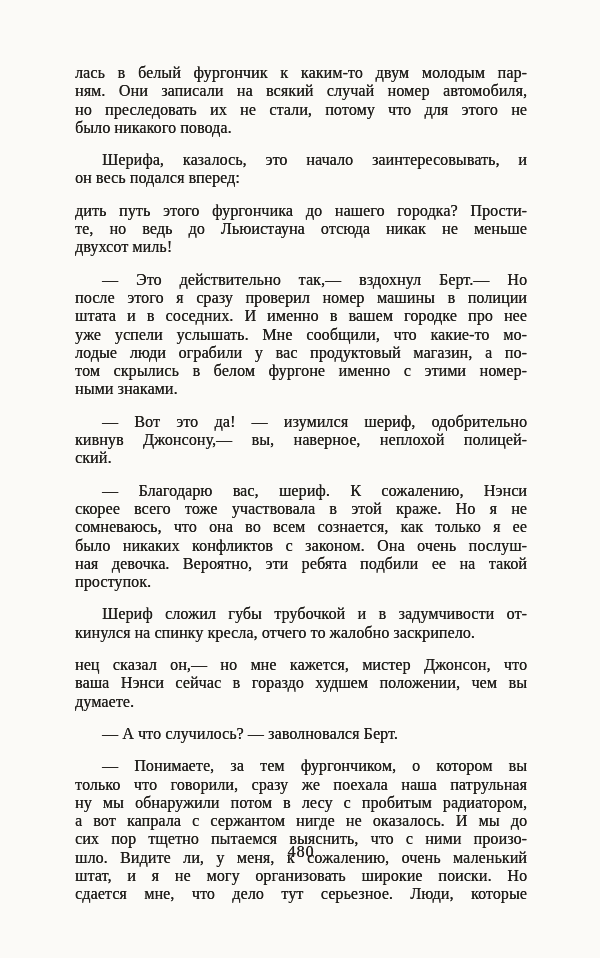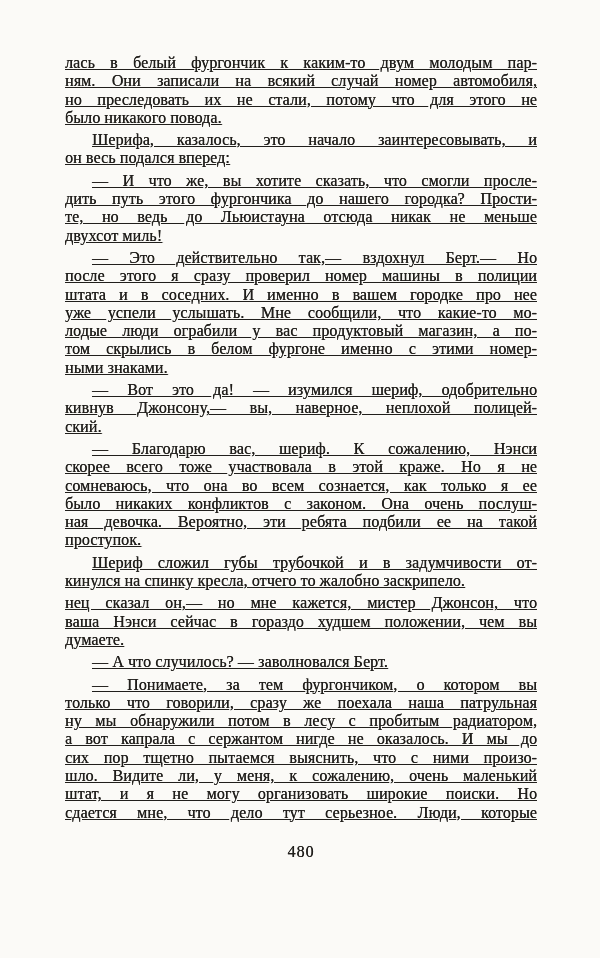--- a/index.html
+++ b/index.html
@@ -17,23 +17,22 @@
     font-family: "Liberation Serif", "DejaVu Serif", serif;
     color: var(--ink, #211f1c);
   }
   .text-block {
     position: absolute;
     left: 61px;
     top: 50px;
     width: 480px;
   }
   .paragraph {
-    margin: 4px;
+    margin: 14px;
     padding: 0;
-    text-decoration: underline;
   }
   .line {
     font-size: 16px;
     line-height: 18.3px;
     height: 18.3px;
     overflow: hidden;
     text-align: justify;
     text-align-last: justify;
     white-space: normal;
     letter-spacing: 0.1px;
@@ -66,21 +65,20 @@
         <div class="line">лась в белый фургончик к каким-то двум молодым пар-</div>
         <div class="line">ням. Они записали на всякий случай номер автомобиля,</div>
         <div class="line">но преследовать их не стали, потому что для этого не</div>
         <div class="line last">было никакого повода.</div>
       </div>
       <div class="paragraph">
         <div class="line indent">Шерифа, казалось, это начало заинтересовывать, и</div>
         <div class="line last">он весь подался вперед:</div>
       </div>
       <div class="paragraph">
-        <div class="line indent">— И что же, вы хотите сказать, что смогли просле-</div>
         <div class="line">дить путь этого фургончика до нашего городка? Прости-</div>
         <div class="line">те, но ведь до Льюистауна  отсюда никак не меньше</div>
         <div class="line last">двухсот миль!</div>
       </div>
       <div class="paragraph">
         <div class="line indent">— Это действительно  так,— вздохнул  Берт.— Но</div>
         <div class="line">после этого я сразу проверил номер машины в полиции</div>
         <div class="line">штата и в соседних. И именно в вашем городке про нее</div>
         <div class="line">уже успели услышать. Мне сообщили, что какие-то мо-</div>
         <div class="line">лодые люди ограбили у вас продуктовый магазин, а по-</div>

